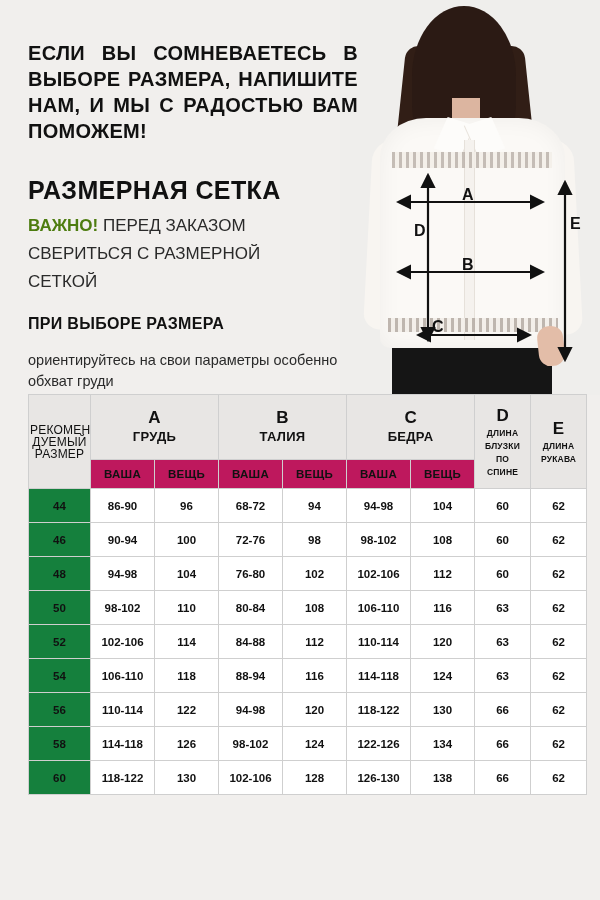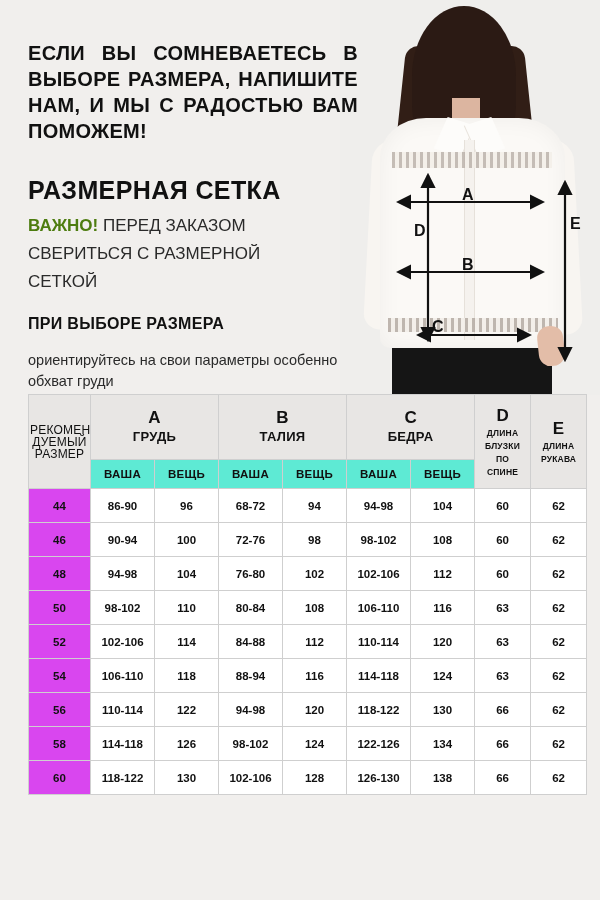--- a/index.html
+++ b/index.html
@@ -299,33 +299,33 @@
     letter-spacing: 0.2px;
   }
   .rec-size .r3 { color: #111; }
   .small-de {
     font-size: 8.5px;
     font-weight: bold;
     line-height: 11px;
     letter-spacing: 0.2px;
   }
   .hdr-sub th {
-    background: #5eead4;
+    background: #be185d;
     height: 26px;
     font-size: 11px;
     font-weight: bold;
     letter-spacing: 0.3px;
   }
   tbody td {
     height: 31px;
     font-weight: bold;
     font-size: 11.5px;
   }
   tbody td.size-cell {
-    background: #d946ef;
+    background: #15803d;
     font-weight: bold;
   }
   .col-size { width: 62px; }
   .col-pair { width: 64px; }
   .col-d { width: 56px; }
   .col-e { width: 56px; }
 </style>
 </head>
 <body>
 

